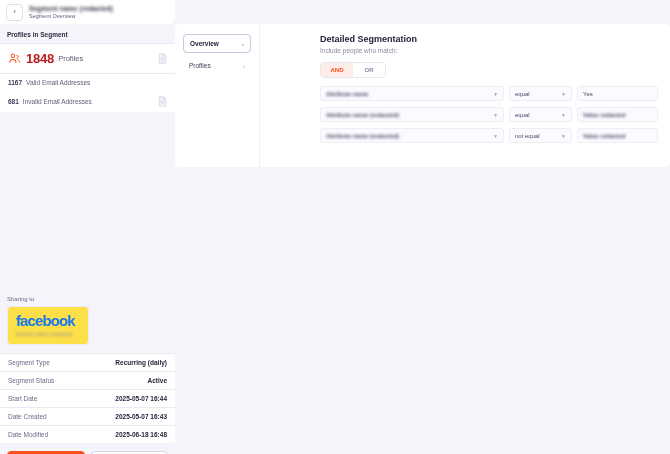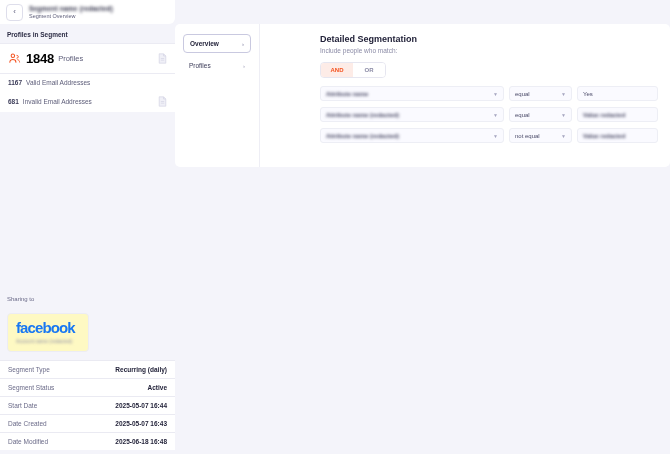--- a/index.html
+++ b/index.html
@@ -42,37 +42,37 @@
   .stats-card {
     background: #fff; margin: 0;
     border-top: 1px solid #ebebf3; border-bottom: 1px solid #ebebf3;
   }
   .stat-row {
     display: flex; align-items: center; padding: 7px 8px;
     border-bottom: 1px solid #eeeef5;
   }
   .stat-row:last-child { border-bottom: none; }
   .person-icon { width: 13px; height: 13px; flex: 0 0 13px; margin-right: 5px; }
-  .big-num { font-size: 13px; font-weight: 700; color: #000000; letter-spacing: -.2px; }
+  .big-num { font-size: 13px; font-weight: 700; color: #b91c1c; letter-spacing: -.2px; }
   .big-unit { font-size: 7.5px; color: #5c5c78; margin-left: 4px; }
   .spacer { flex: 1 1 auto; }
   .file-icon { width: 9px; height: 11px; opacity: .85; }
   .small-num { font-size: 6.5px; font-weight: 700; color: #3a3a57; margin-right: 4px; }
   .small-txt { font-size: 6.5px; color: #5c5c78; }
   .sub-stats { background: #fff; }
   .sub-row {
     display: flex; align-items: center; padding: 5px 8px;
   }
 
   
   .meta-col { position: absolute; left: 0; top: 292px; width: 175px; }
   .sharing-label { font-size: 6px; color: #6a6a88; padding: 4px 7px 3px 7px; }
   .fb-card {
-    margin: 8px 7px; padding: 6px 8px 7px 8px;
-    background: #fef9c3; border: 1px solid #ececf4; border-radius: 4px;
+    margin: 1px 7px; padding: 6px 8px 7px 8px;
+    background: #fde047; border: 1px solid #ececf4; border-radius: 4px;
     width: 82px;
   }
   .fb-logo {
     font-size: 15px; font-weight: 700; color: #1877f2;
     letter-spacing: -0.9px; line-height: 1;
   }
   .fb-sub { font-size: 5px; color: #8a8aa5; filter: blur(1.5px); margin-top: 3px; }
   .meta-list { margin-top: 8px; }
   .meta-row {
     display: flex; align-items: center; justify-content: space-between;

